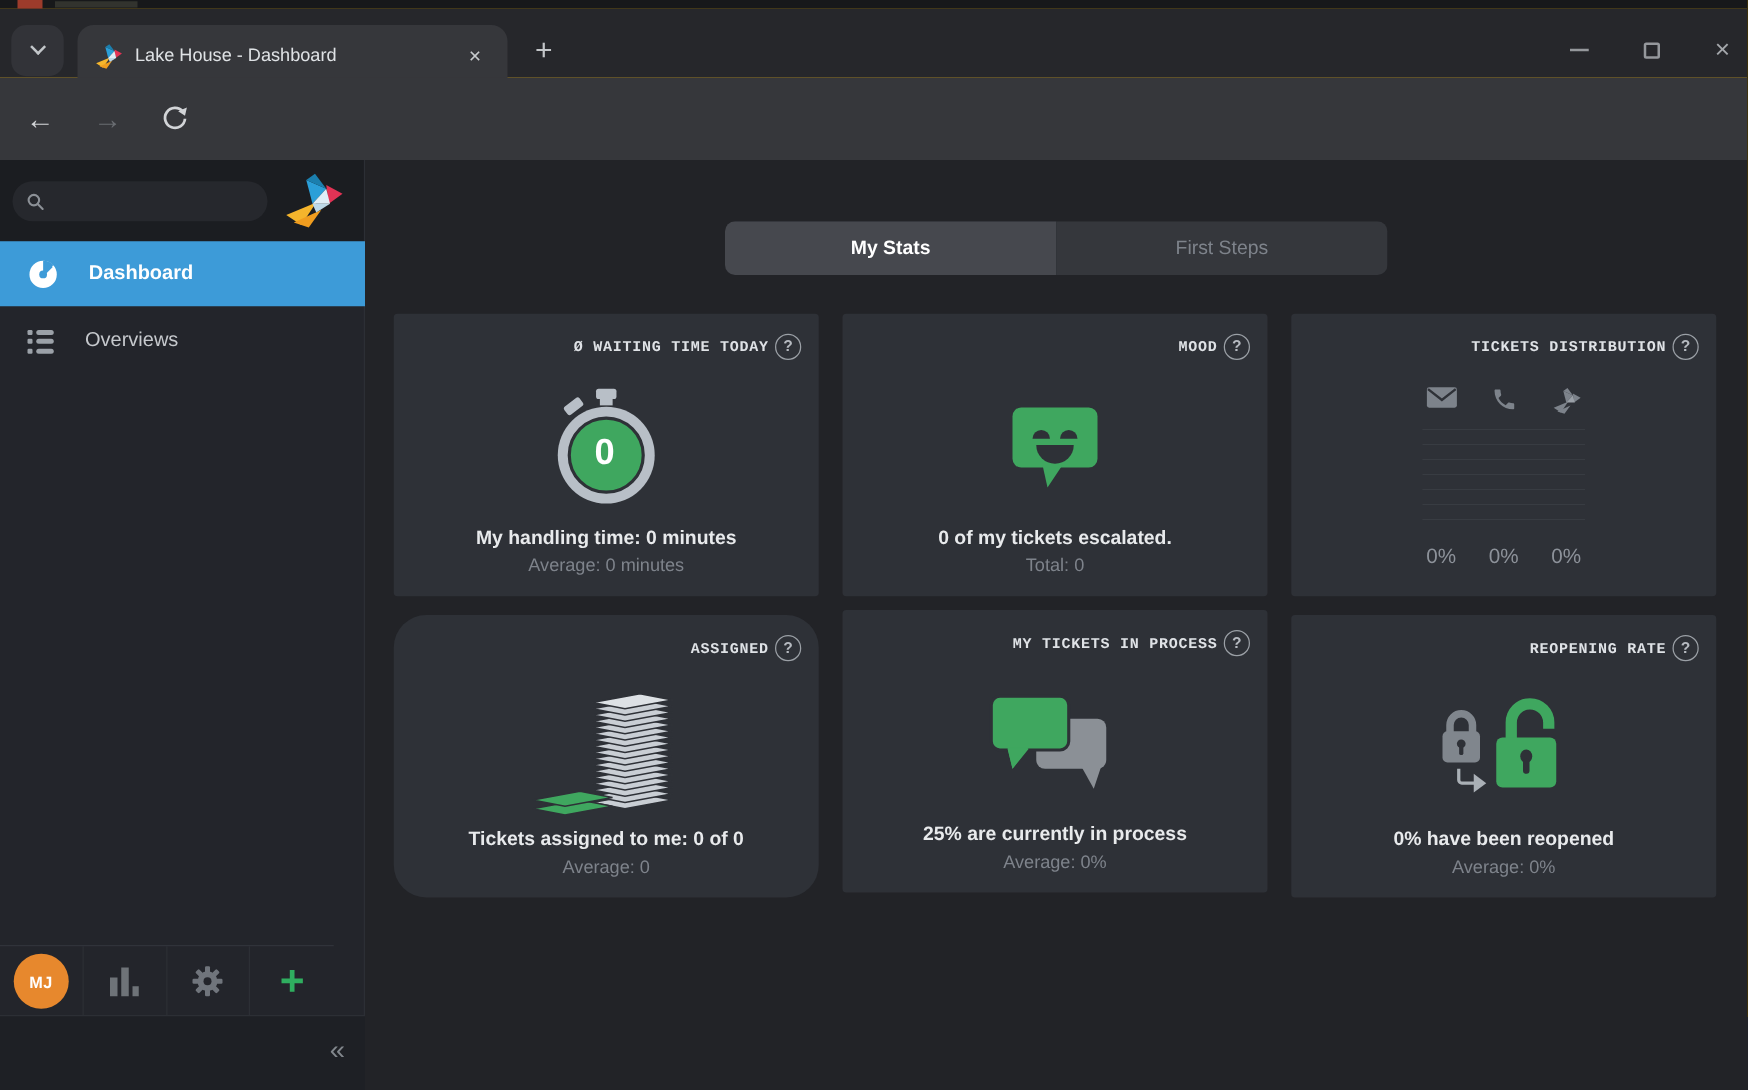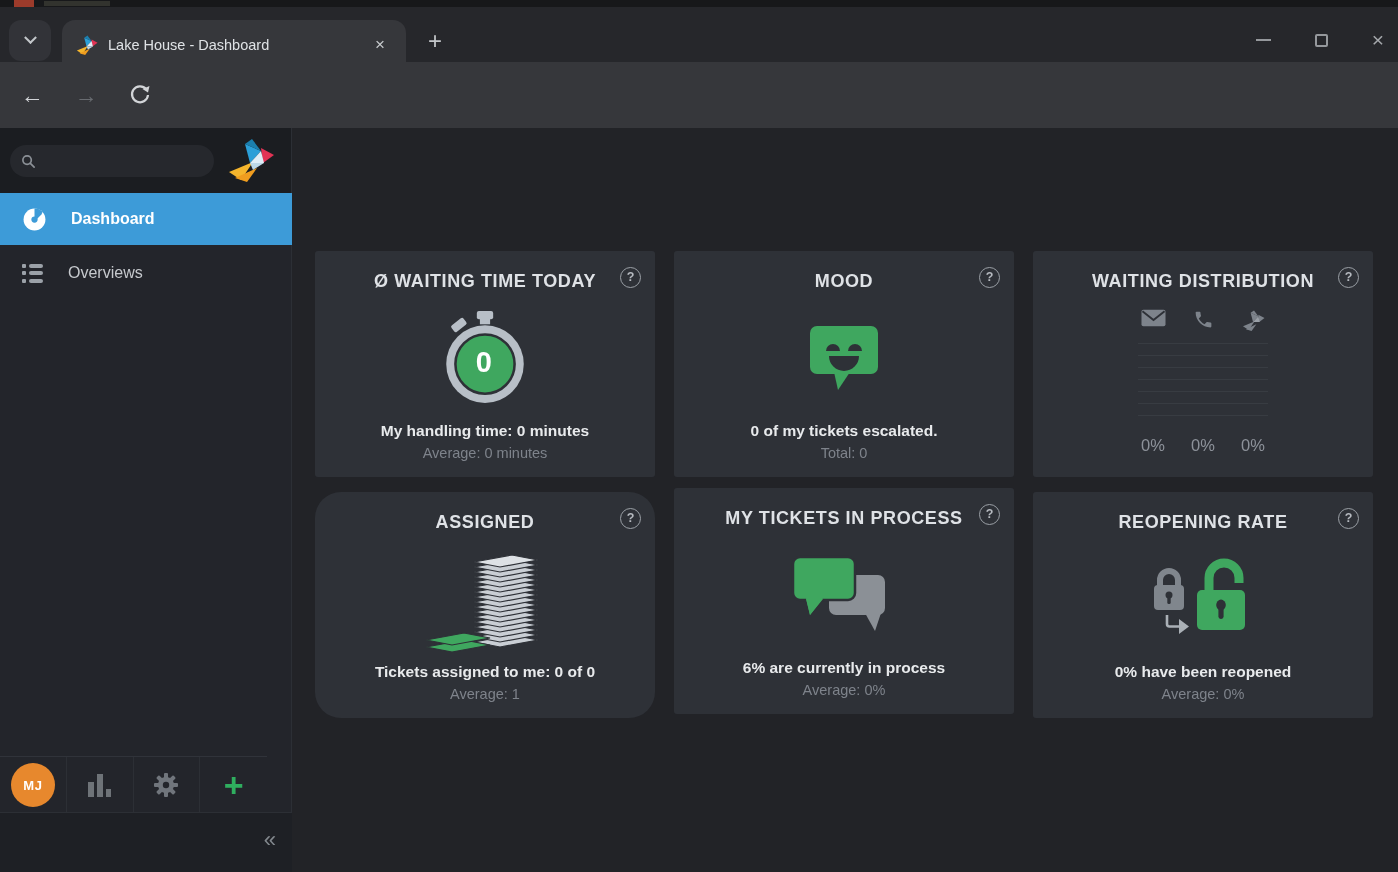--- a/index.html
+++ b/index.html
@@ -103,22 +103,22 @@
 
   .card { position:absolute; width:340px; height:226px; background:#2e3137; border-radius:3px;
     display:flex; flex-direction:column; align-items:center; }
   #card-0 { left:23px;  top:123px; }
   #card-1 { left:382px; top:123px; }
   #card-2 { left:741px; top:123px; }
   #card-3 { left:23px;  top:364px;border-radius:26px; }
   #card-4 { left:382px; top:360px; }
   #card-5 { left:741px; top:364px; }
   .card-header { position:relative; width:100%; height:44px; flex:none; }
-  .card-title { position:absolute; left:40px; right:40px; top:20px; text-align:center; color:#dfe2e6;
-    font-size:18px; font-weight:700; letter-spacing:0.6px; white-space:nowrap; }
+  .card-title { position:absolute; left:40px; right:40px; top:20px; text-align:right; color:#dfe2e6;
+    font-size:12px; font-weight:700; letter-spacing:0.6px; white-space:nowrap;font-family:Liberation Mono, monospace; }
   .help-btn { position:absolute; right:14px; top:16px; width:21px; height:21px; border:1.5px solid #9ba0a6;
     border-radius:50%; color:#b6bac0; font-size:12.5px; font-weight:700; text-align:center; line-height:19px; }
   .card-icon-wrap { flex:1; display:flex; align-items:center; justify-content:center; position:relative; width:100%; }
   .card-primary { color:#e8eaec; font-size:15.5px; font-weight:700; flex:none; }
   .card-secondary { color:#7e838b; font-size:14.5px; margin-top:5px; margin-bottom:16px; flex:none; }
   #stopwatch-value { position:absolute; left:50%; top:50%; transform:translate(-58%,-38%); color:#fff;
     font-size:29px; font-weight:700; }
 
   
   .channel-icons { position:absolute; left:50%; top:58px; transform:translateX(-50%); display:flex; }
@@ -300,20 +300,24 @@
       </div>
     </div>
 
     <div id="sidebar-collapse">
       <span id="collapse-btn">«</span>
     </div>
   </div>
 
   <div id="main">
 
+    <div id="stats-tabs">
+      <div class="stats-tab active">My Stats</div>
+      <div class="stats-tab inactive">First Steps</div>
+    </div>
 
     <div class="card" id="card-0">
       <div class="card-header">
         <span class="card-title">Ø WAITING TIME TODAY</span>
         <span class="help-btn">?</span>
       </div>
       <div class="card-icon-wrap">
         <svg width="100" height="100" viewBox="0 0 98 98">
           <rect x="41" y="2" width="16" height="8" rx="2" fill="#b8bfc7"></rect>
           <rect x="44" y="9" width="10" height="6" fill="#b8bfc7"></rect>
@@ -340,21 +344,21 @@
           <path d="M43 27 A7 7 0 0 1 57 27 Z" fill="#2e3137"></path>
           <path d="M24 32 A15 15 0 0 0 54 32 Z" fill="#2e3137"></path>
         </svg>
       </div>
       <span class="card-primary">0 of my tickets escalated.</span>
       <span class="card-secondary">Total: 0</span>
     </div>
 
     <div class="card" id="card-2">
       <div class="card-header">
-        <span class="card-title">WAITING DISTRIBUTION</span>
+        <span class="card-title">TICKETS DISTRIBUTION</span>
         <span class="help-btn">?</span>
       </div>
       <div class="channel-icons">
         <span class="channel-cell">
           <svg width="25" height="18" viewBox="0 0 26 18">
             <rect x="0.5" y="0.5" width="25" height="17" rx="2" fill="#7d838b"></rect>
             <path d="M1.5 2 L13 11 L24.5 2" fill="none" stroke="#2e3137" stroke-width="2"></path>
           </svg>
         </span>
         <span class="channel-cell">
@@ -409,42 +413,42 @@
             <use href="#sheet" x="48" y="12"></use>
           </g>
           <use href="#sheet" x="48" y="7" fill="#dde1e5" stroke="#2e3137" stroke-width="1.2"></use>
           <g fill="#3fa75f" stroke="#2e3137" stroke-width="1.2">
             <use href="#sheet" x="0" y="92"></use>
               <use href="#sheet" x="0" y="85"></use>
           </g>
         </svg>
       </div>
       <span class="card-primary">Tickets assigned to me: 0 of 0</span>
-      <span class="card-secondary">Average: 1</span>
+      <span class="card-secondary">Average: 0</span>
     </div>
 
     <div class="card" id="card-4">
       <div class="card-header">
         <span class="card-title">MY TICKETS IN PROCESS</span>
         <span class="help-btn">?</span>
       </div>
       <div class="card-icon-wrap">
         <svg width="106" height="82" viewBox="0 0 106 82">
           <g fill="#8b9096">
             <rect x="38" y="20" width="56" height="40" rx="7"></rect>
             <path d="M74 58 L90 58 L84 76 Z"></path>
           </g>
           <g fill="#3fa75f" stroke="#2e3137" stroke-width="2.5">
             <rect x="2" y="2" width="62" height="43" rx="7"></rect>
             <path d="M15 43 L32 43 L19 60 Z" stroke="none"></path>
           </g>
           <path d="M15 44 L32 44 L19 60 Z" fill="#3fa75f"></path>
         </svg>
       </div>
-      <span class="card-primary">6% are currently in process</span>
+      <span class="card-primary">25% are currently in process</span>
       <span class="card-secondary">Average: 0%</span>
     </div>
 
     <div class="card" id="card-5">
       <div class="card-header">
         <span class="card-title">REOPENING RATE</span>
         <span class="help-btn">?</span>
       </div>
       <div class="card-icon-wrap">
         <svg width="116" height="86" viewBox="0 0 116 86">

